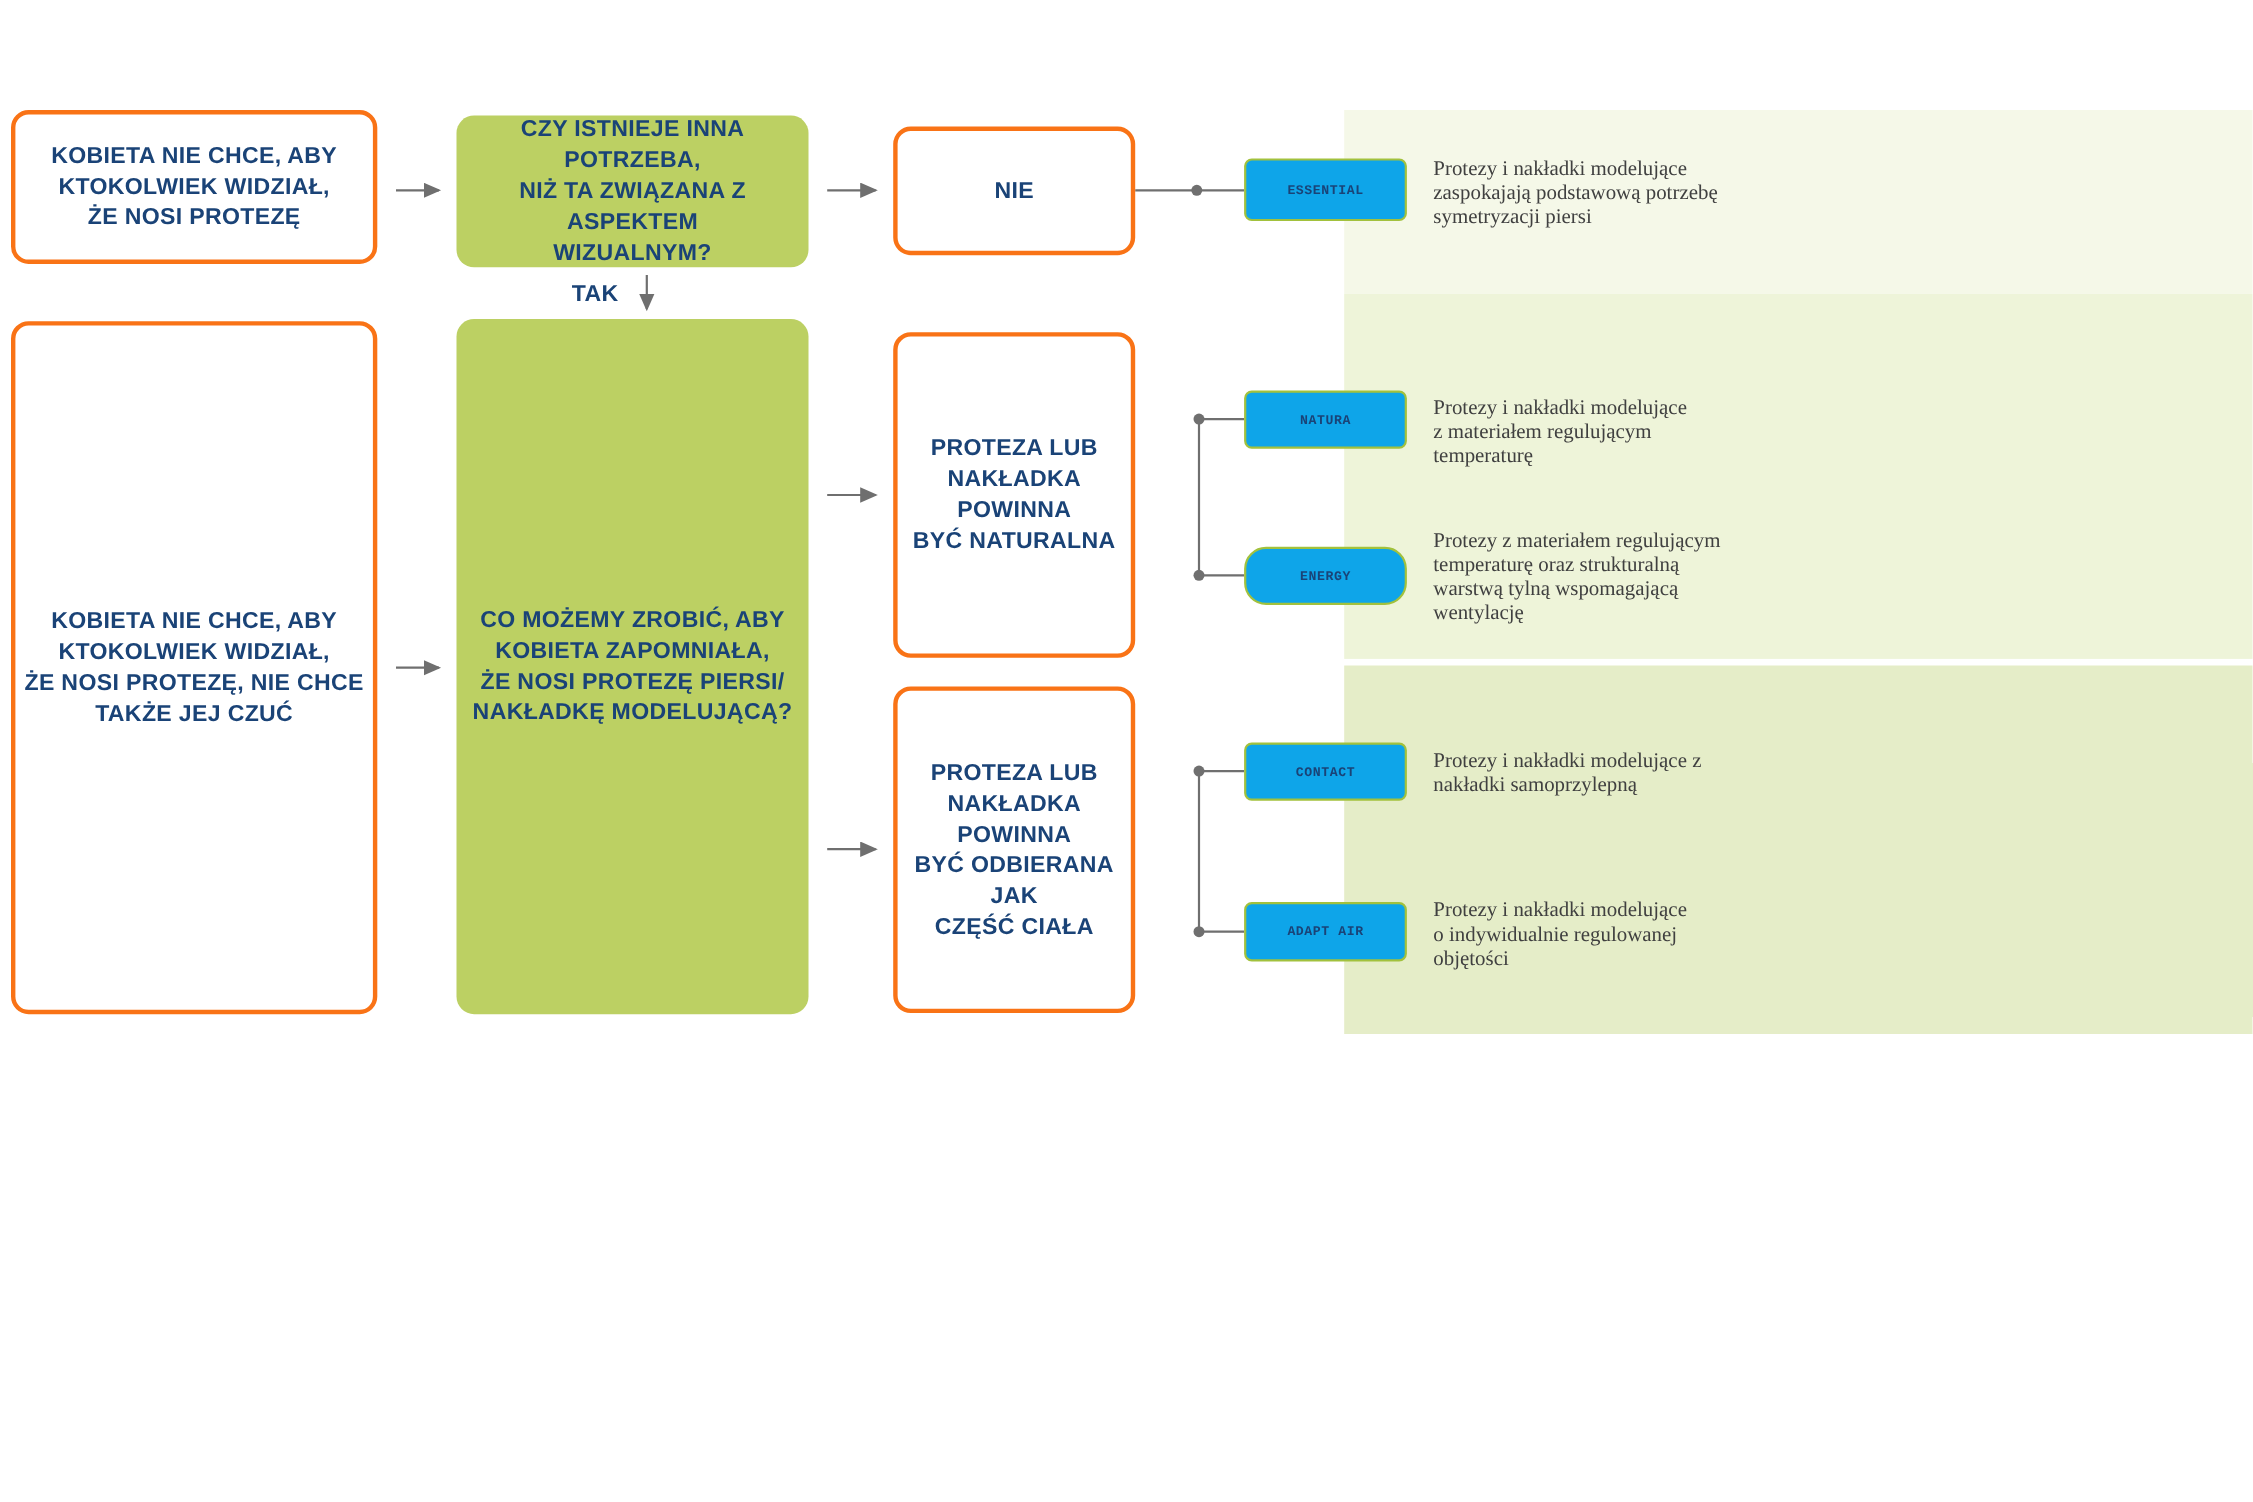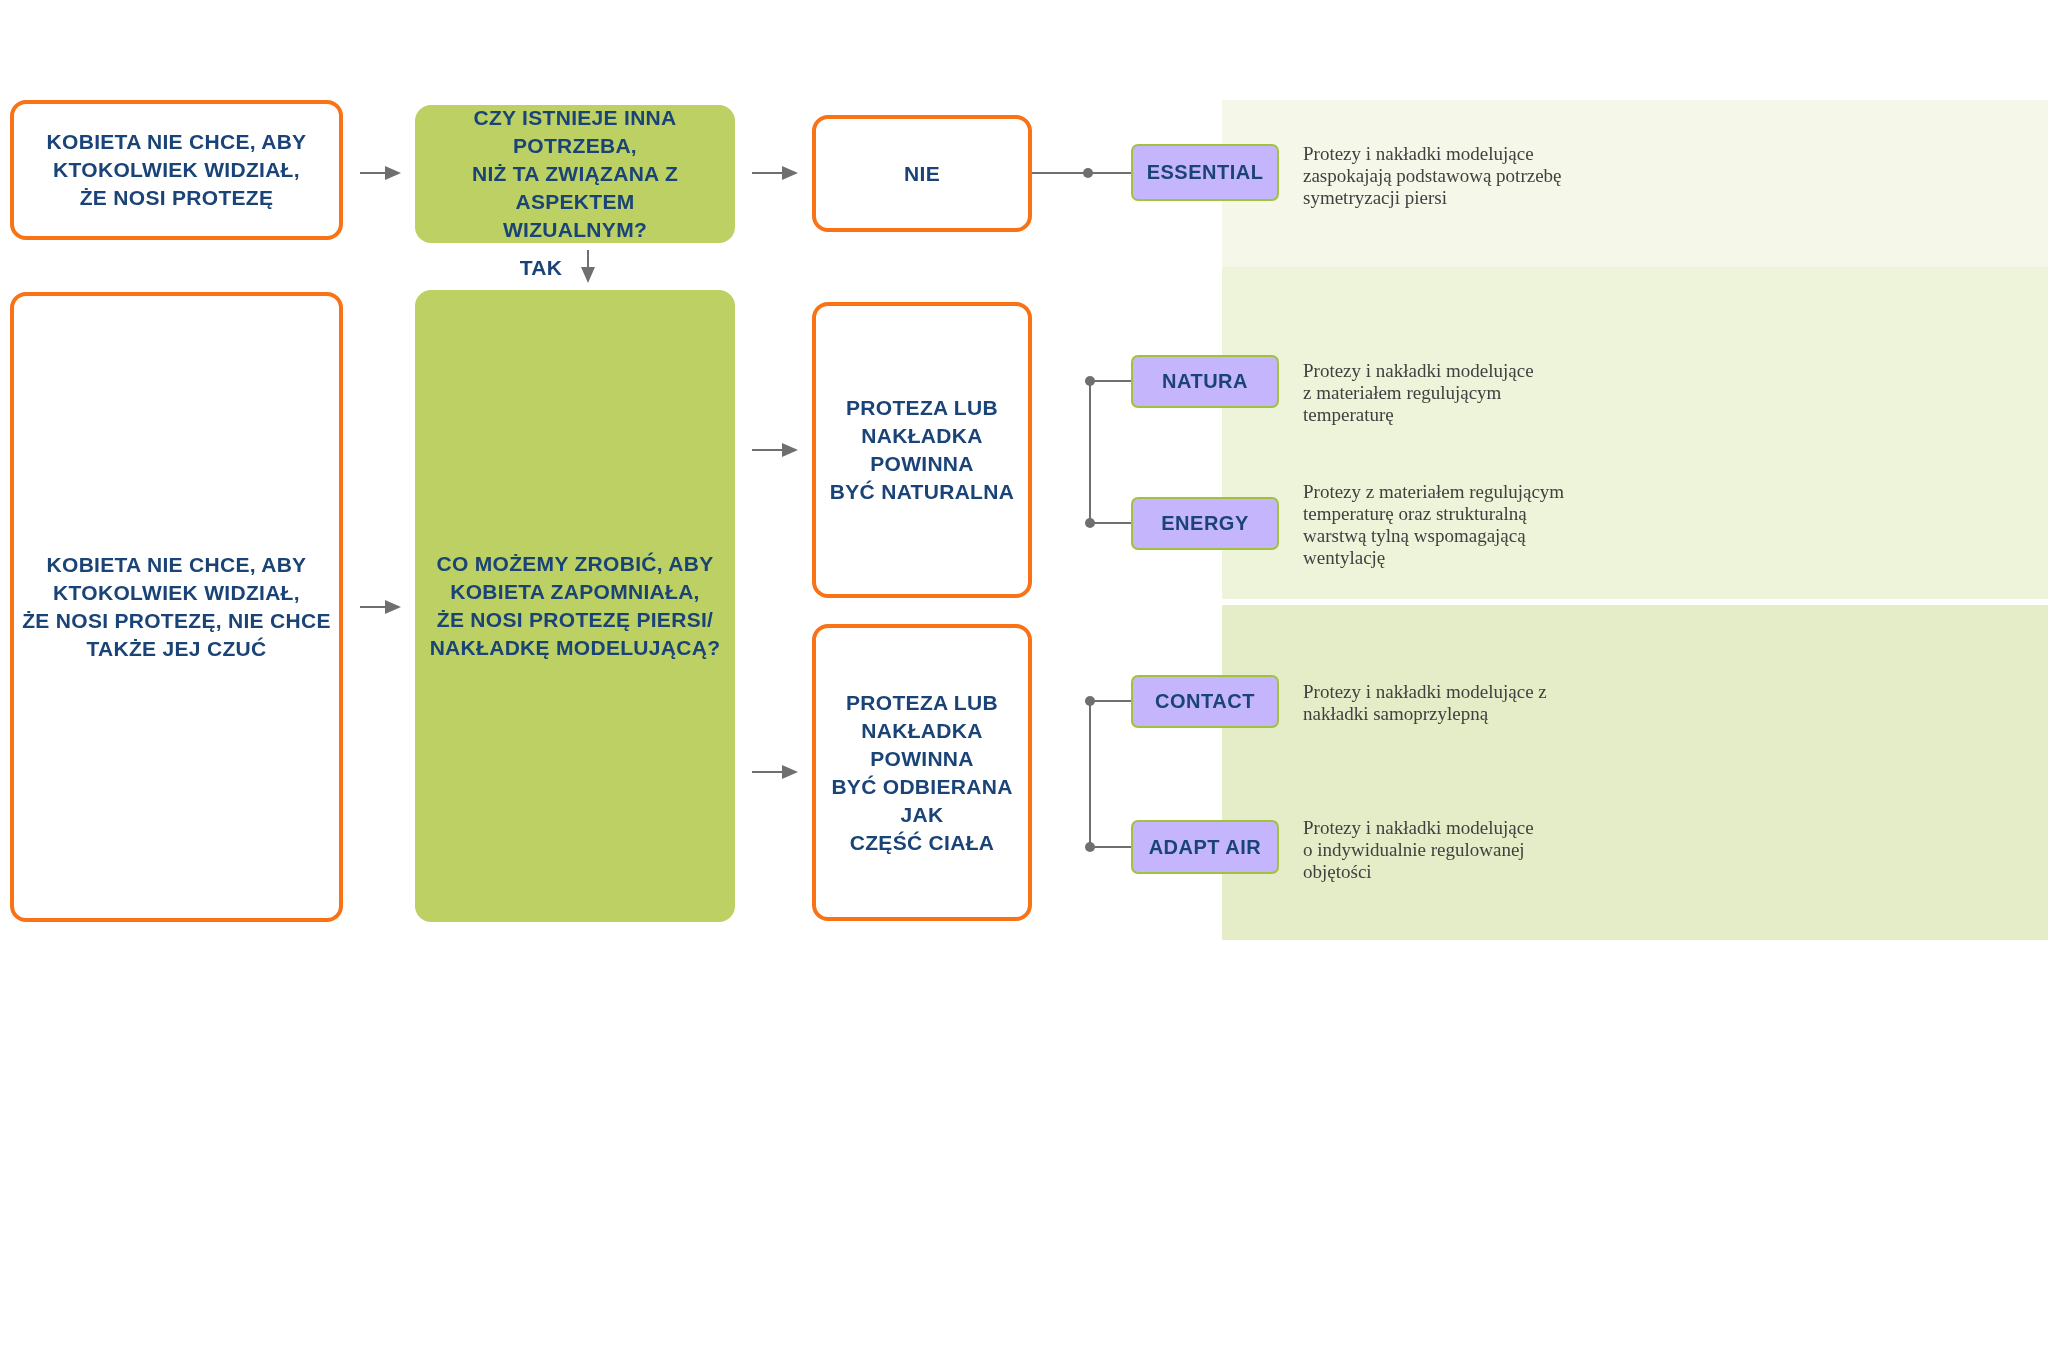--- a/index.html
+++ b/index.html
@@ -18,24 +18,24 @@
     position:absolute; box-sizing:border-box; border-radius:16px;
     display:flex; align-items:center; justify-content:center;
     color:#1a4377; font-weight:bold; font-size:21px; line-height:28px;
     letter-spacing:0.3px; text-align:center;
   }
   .flow-box span { white-space:pre-line; }
   .white-box { background:#ffffff; border:4px solid #f97316; }
   .green-box { background:#bcd063; border:none; }
 
   .product-box {
-    position:absolute; box-sizing:border-box; background:#c4b5fd;
+    position:absolute; box-sizing:border-box; background:#0ea5e9;
     border:2px solid #a2c13d; border-radius:7px;
     display:flex; align-items:center; justify-content:center;
-    color:#1a4377; font-weight:bold; font-size:20px; letter-spacing:0.5px;
+    color:#1a4377; font-weight:bold; font-size:12px; letter-spacing:0.5px;font-family:Liberation Mono, monospace;
   }
 
   .desc {
     position:absolute; width:560px; white-space:pre-line;
     font-family:"Liberation Serif", serif; font-size:19px; line-height:22px;
     color:#404040; text-align:left;
   }
 
   .tak-label {
     position:absolute; left:506px; top:256px; width:70px;
@@ -124,21 +124,21 @@
   </div>
 
   <div class="product-box" style="left:1131px; top:144px; width:148px; height:57px;">
     <span>ESSENTIAL</span>
   </div>
 
   <div class="product-box" style="left:1131px; top:355px; width:148px; height:53px;">
     <span>NATURA</span>
   </div>
 
-  <div class="product-box" style="left:1131px; top:497px; width:148px; height:53px;">
+  <div class="product-box" style="left:1131px; top:497px; width:148px; height:53px;border-radius:20px;">
     <span>ENERGY</span>
   </div>
 
   <div class="product-box" style="left:1131px; top:675px; width:148px; height:53px;">
     <span>CONTACT</span>
   </div>
 
   <div class="product-box" style="left:1131px; top:820px; width:148px; height:54px;">
     <span>ADAPT AIR</span>
   </div>

